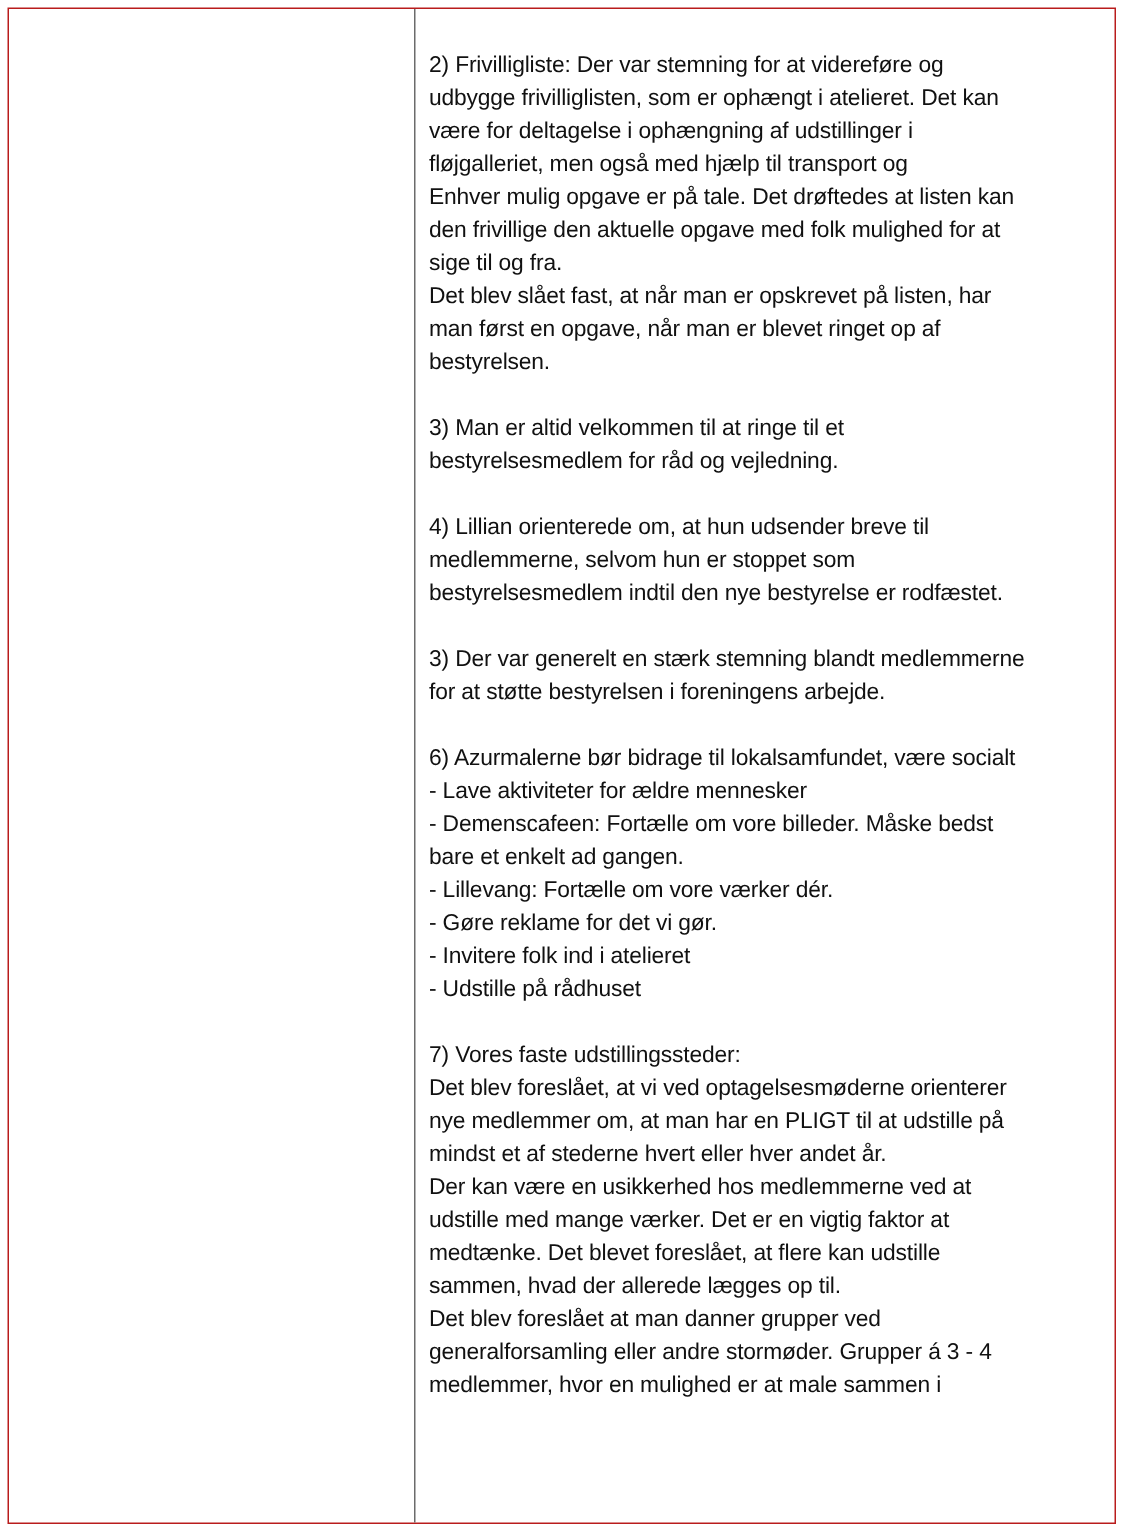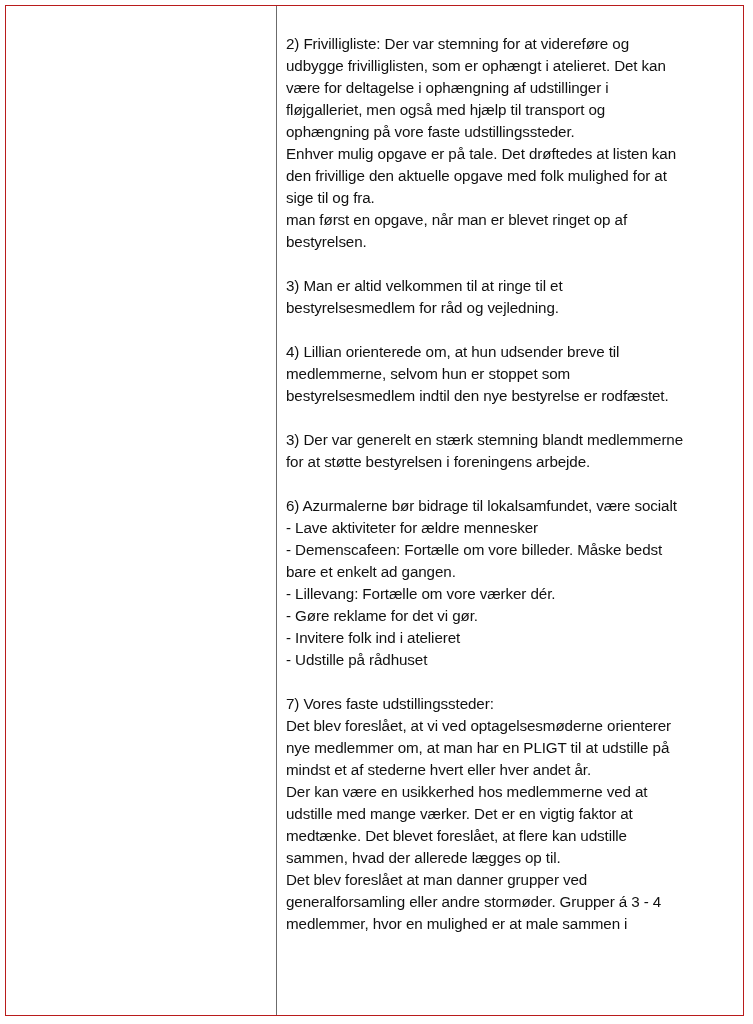--- a/index.html
+++ b/index.html
@@ -16,24 +16,24 @@
 <body>
 
 <div class="table">
   <div class="col-left"></div>
   <div class="col-right" id="right-cell">
       <div class="para">
         <span class="line">2) Frivilligliste: Der var stemning for at videreføre og</span>
         <span class="line">udbygge frivilliglisten, som er ophængt i atelieret. Det kan</span>
         <span class="line">være for deltagelse i ophængning af udstillinger i</span>
         <span class="line">fløjgalleriet, men også med hjælp til transport og</span>
-        <span class="line">ophængning på vore faste udstillingssteder.</span>
         <span class="line">Enhver mulig opgave er på tale. Det drøftedes at listen kan</span>
         <span class="line">den frivillige den aktuelle opgave med folk mulighed for at</span>
         <span class="line">sige til og fra.</span>
+        <span class="line">Det blev slået fast, at når man er opskrevet på listen, har</span>
         <span class="line">man først en opgave, når man er blevet ringet op af</span>
         <span class="line">bestyrelsen.</span>
       </div>
       <div class="para">
         <span class="line">3) Man er altid velkommen til at ringe til et</span>
         <span class="line">bestyrelsesmedlem for råd og vejledning.</span>
       </div>
       <div class="para">
         <span class="line">4) Lillian orienterede om, at hun udsender breve til</span>
         <span class="line">medlemmerne, selvom hun er stoppet som</span>

